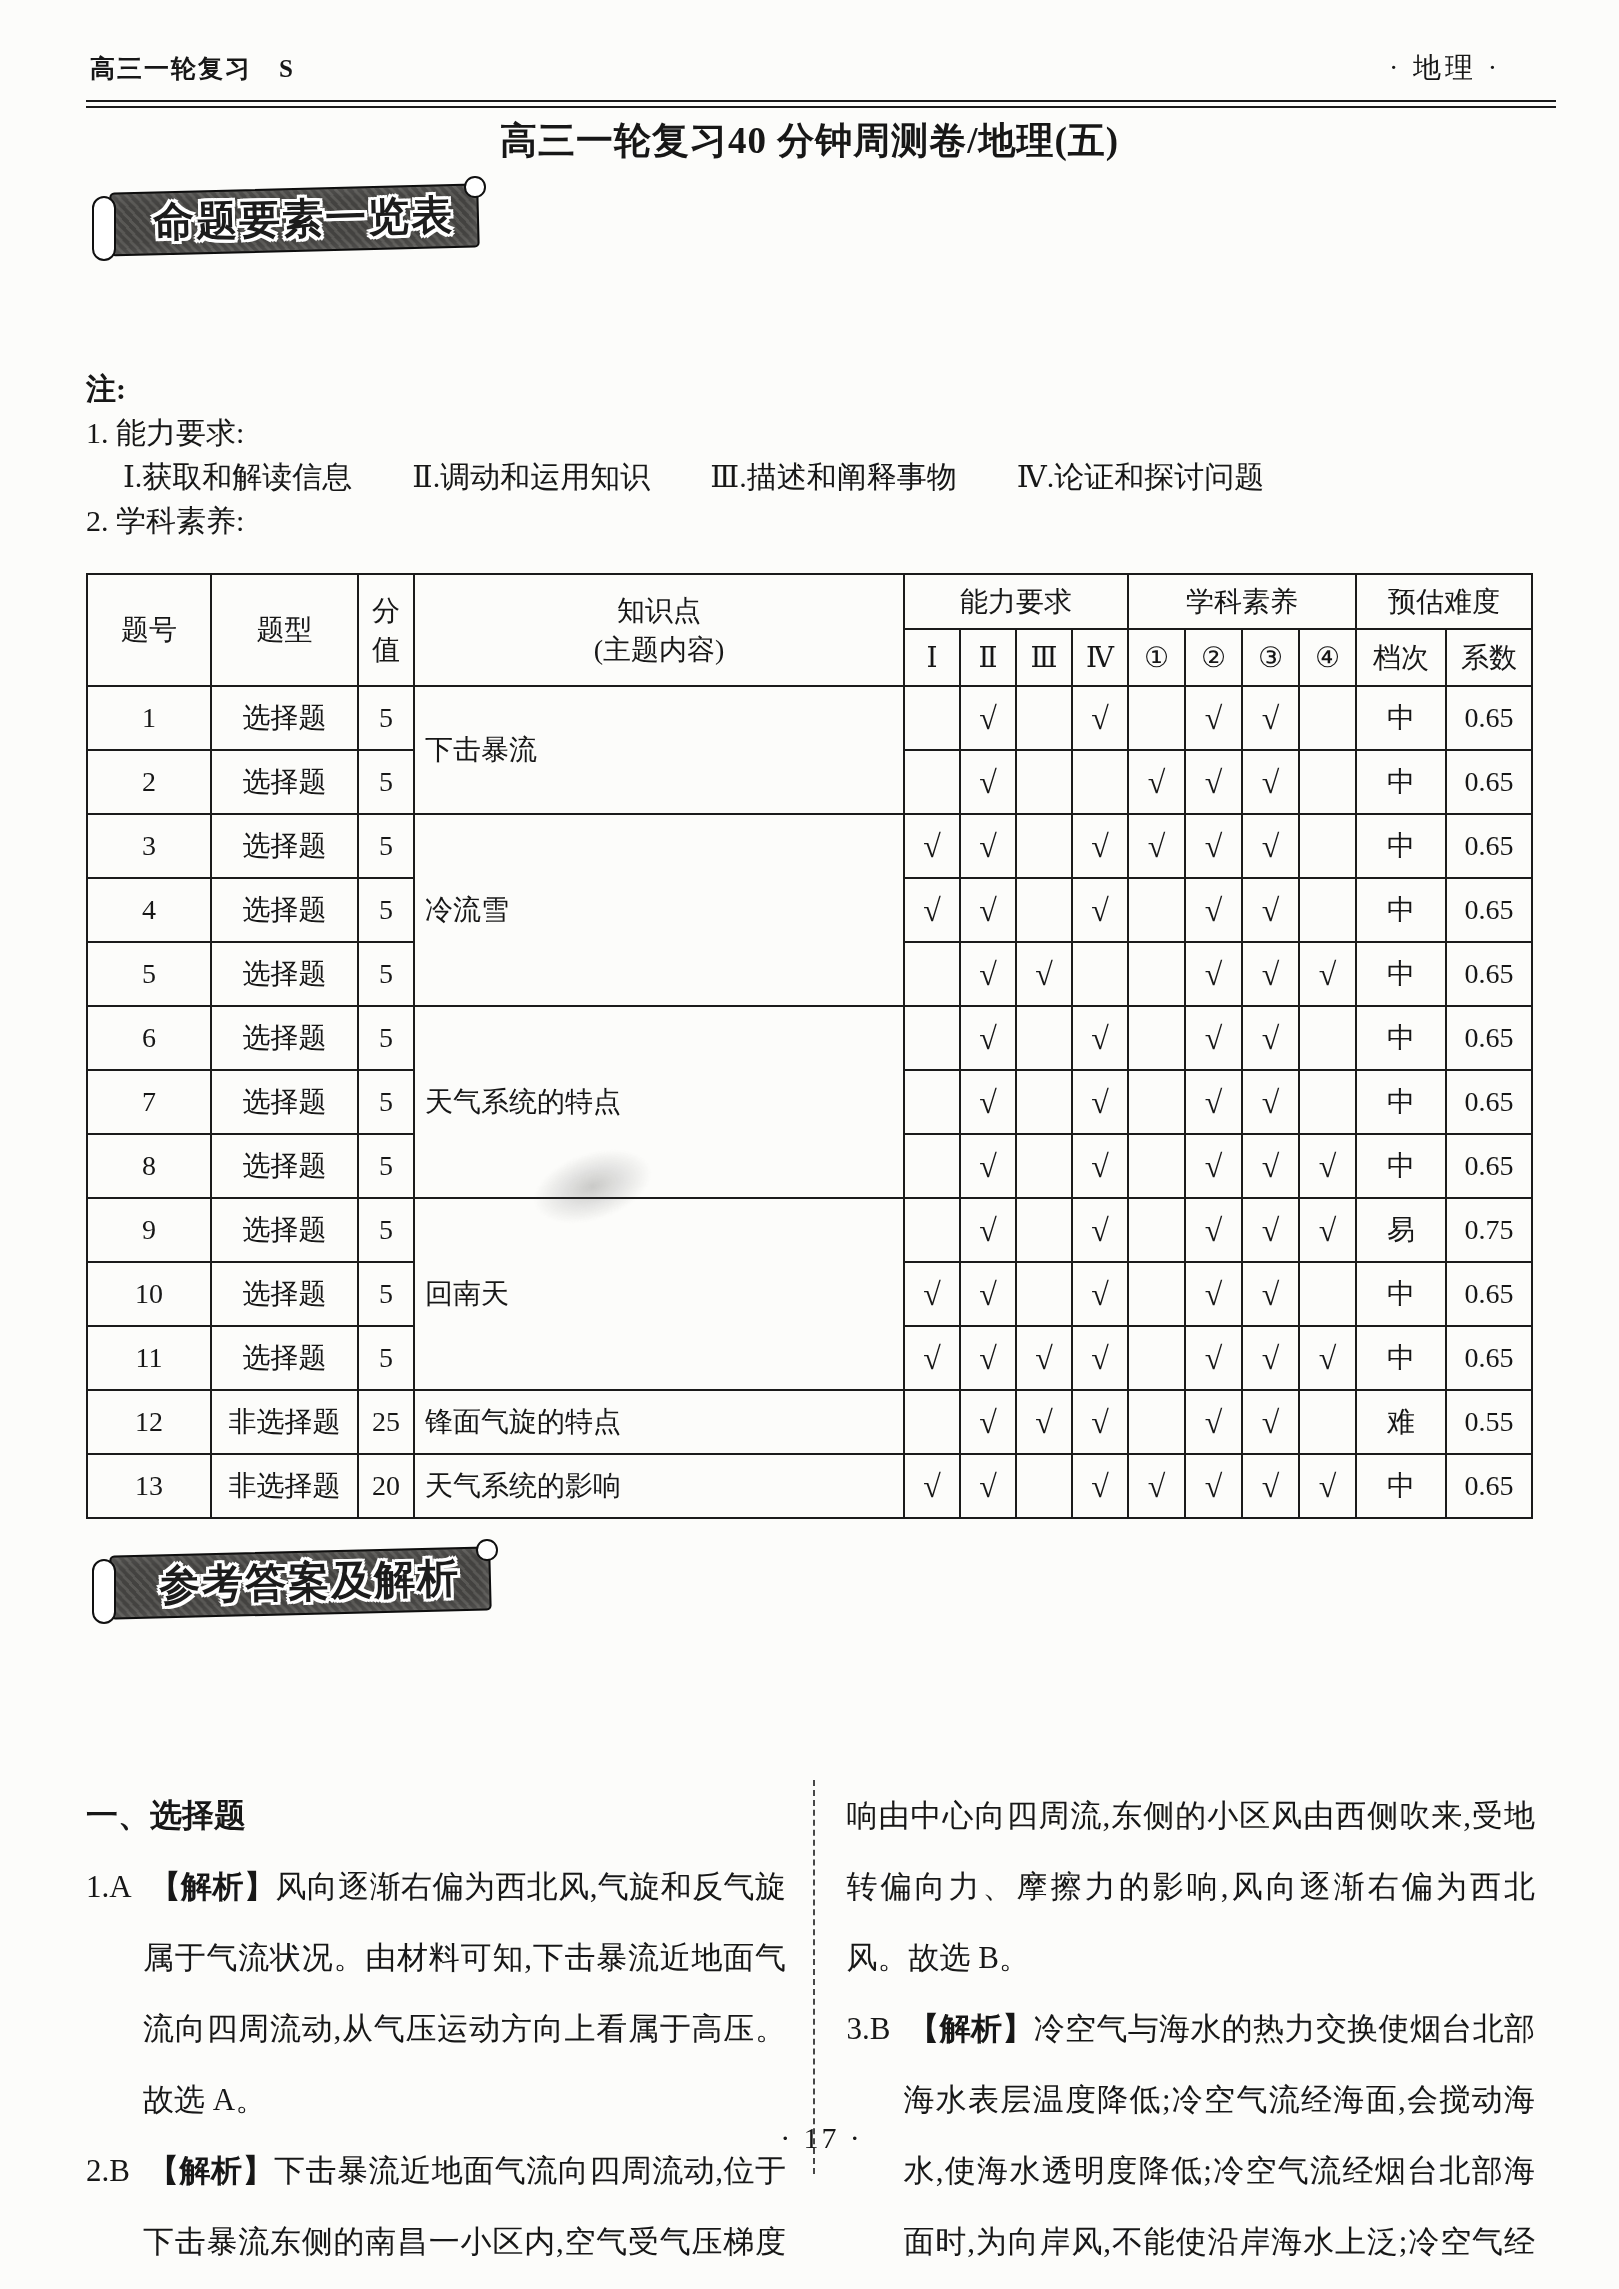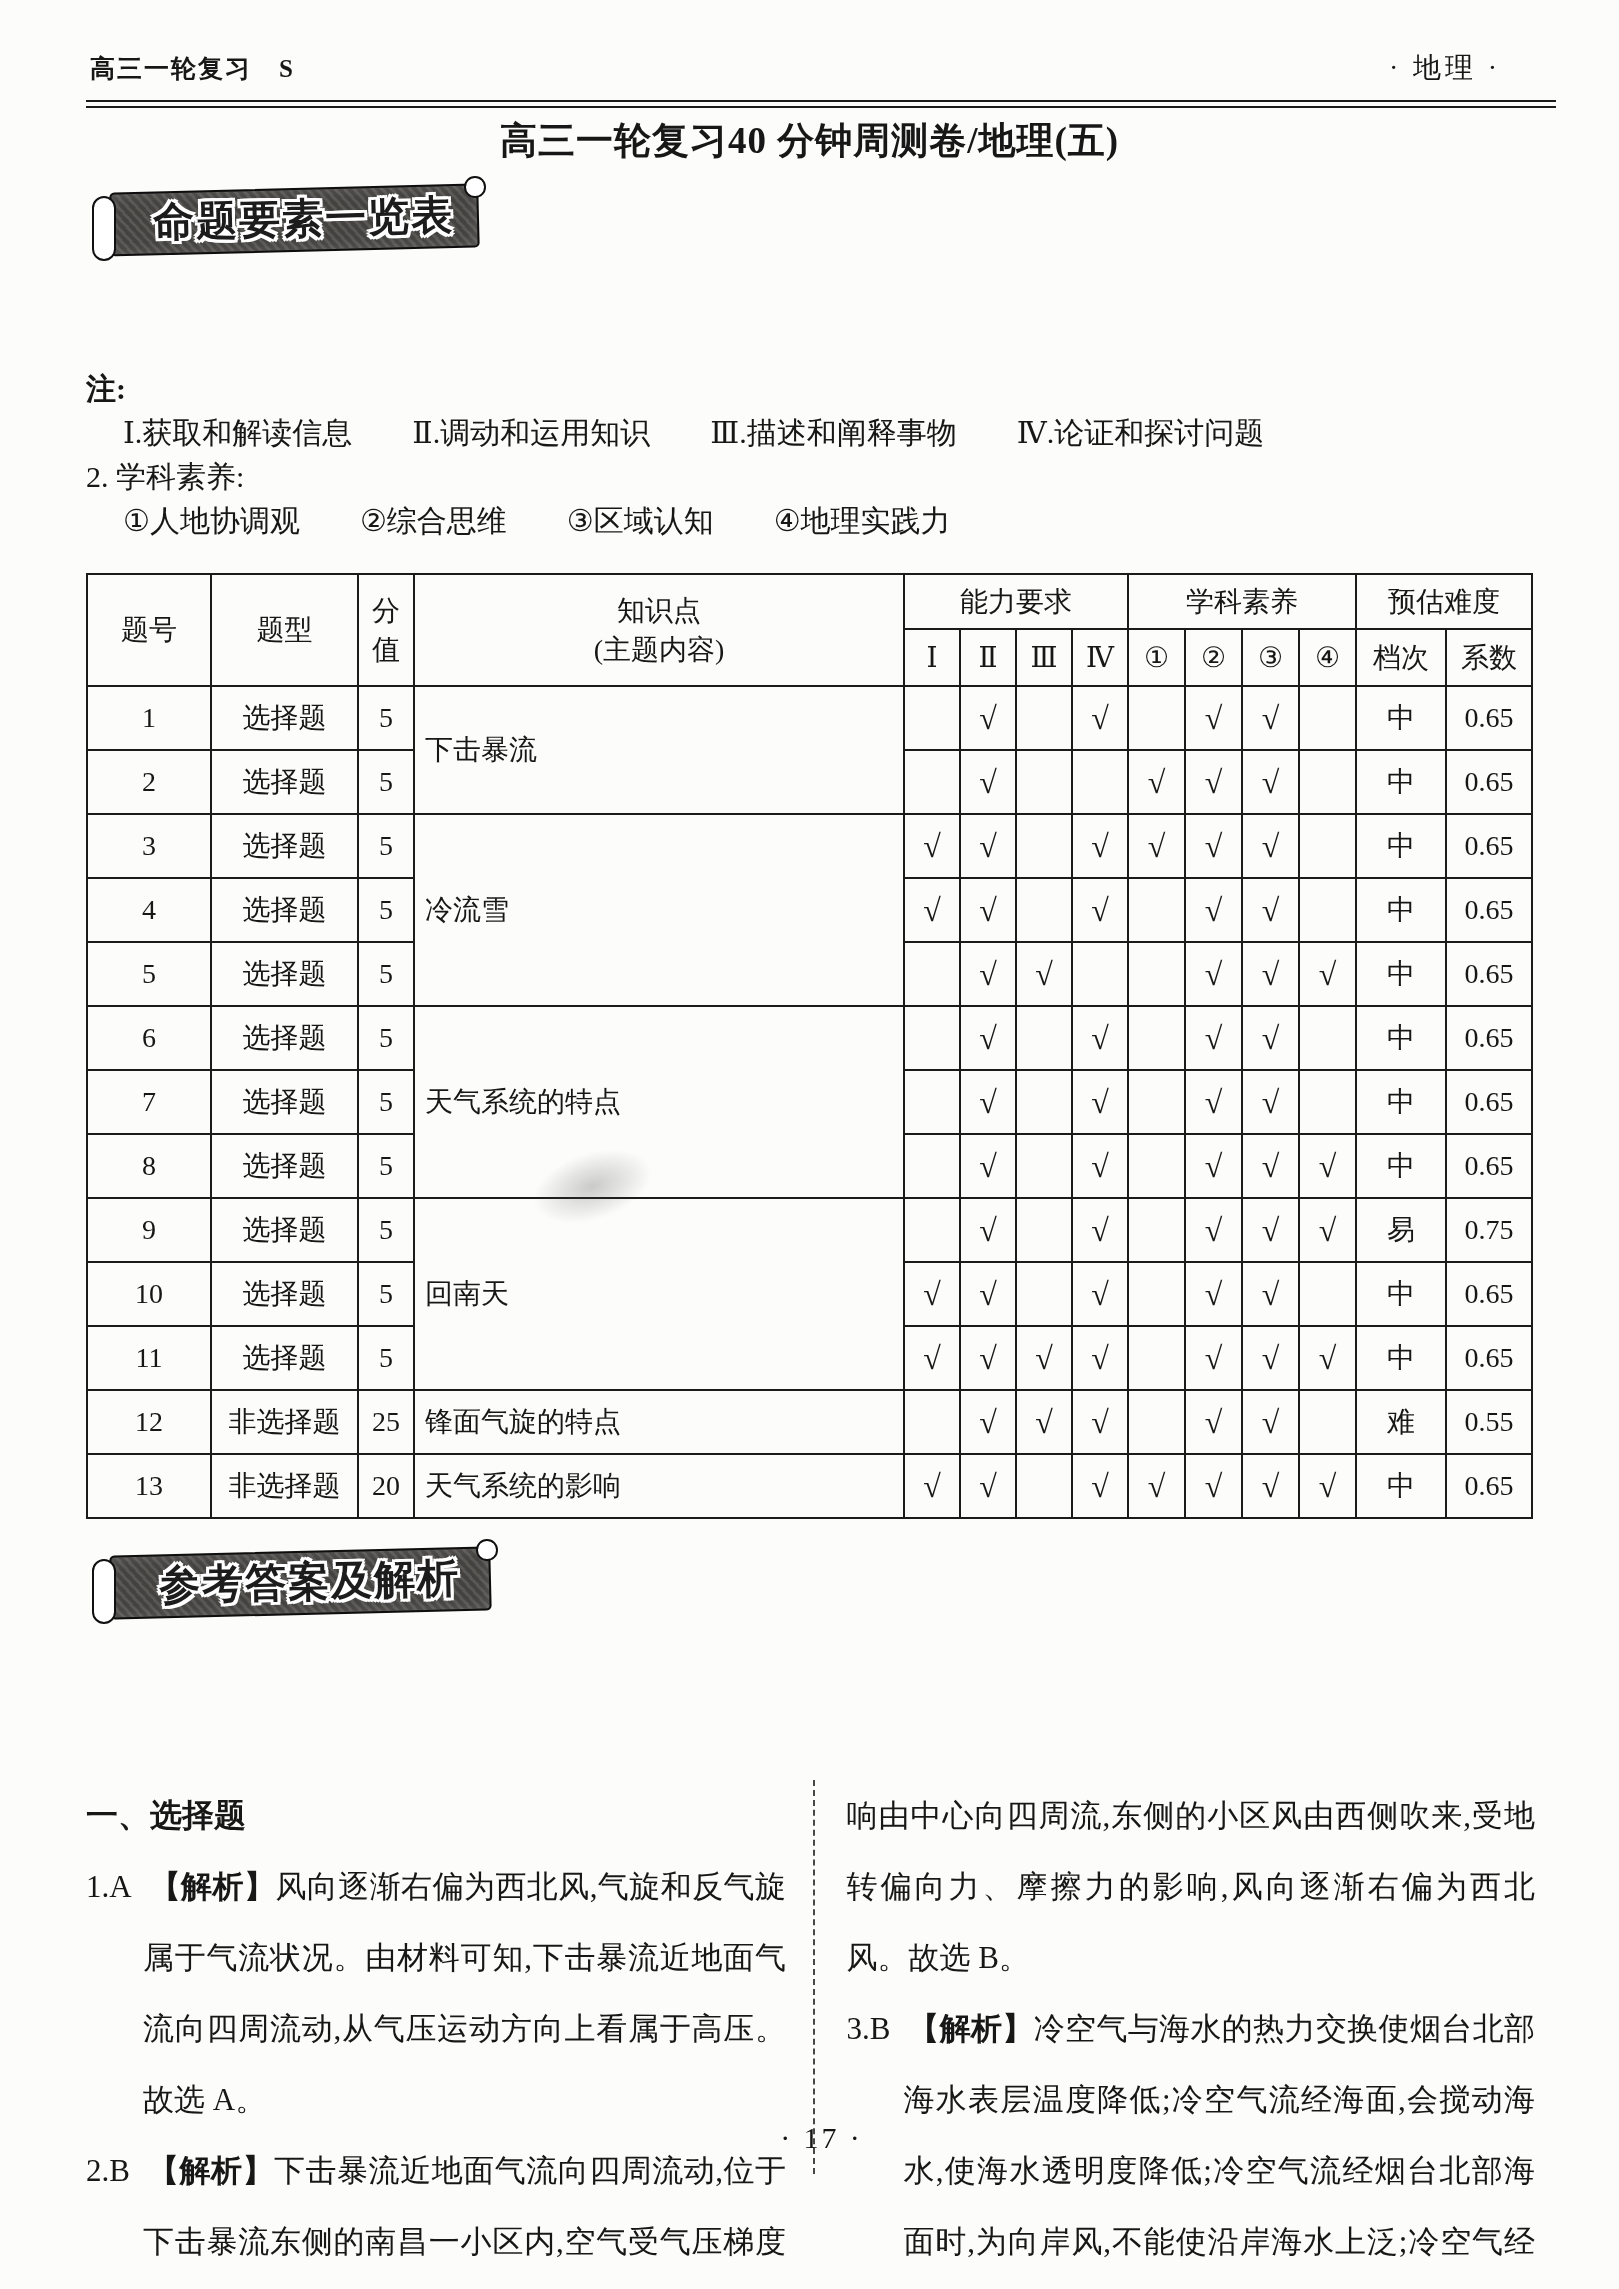--- a/index.html
+++ b/index.html
@@ -97,23 +97,23 @@
 
   <div class="banner" id="banner-elements">
     <div class="banner-bar"></div>
     <div class="banner-roll"></div>
     <div class="banner-curl"></div>
     <div class="banner-text">命题要素一览表</div>
   </div>
 
   <div class="notes">
     <div class="note-label">注:</div>
+    <div>1. 能力要求:</div>
     <div class="note-detail">Ⅰ.获取和解读信息　　Ⅱ.调动和运用知识　　Ⅲ.描述和阐释事物　　Ⅳ.论证和探讨问题</div>
     <div>2. 学科素养:</div>
-    <div class="note-detail">①人地协调观　　②综合思维　　③区域认知　　④地理实践力</div>
   </div>
 
   <div class="tbl-wrap">
     <table>
       <colgroup>
         <col style="width:124px">
           <col style="width:147px">
           <col style="width:56px">
           <col style="width:490px">
         <col style="width:56px">

